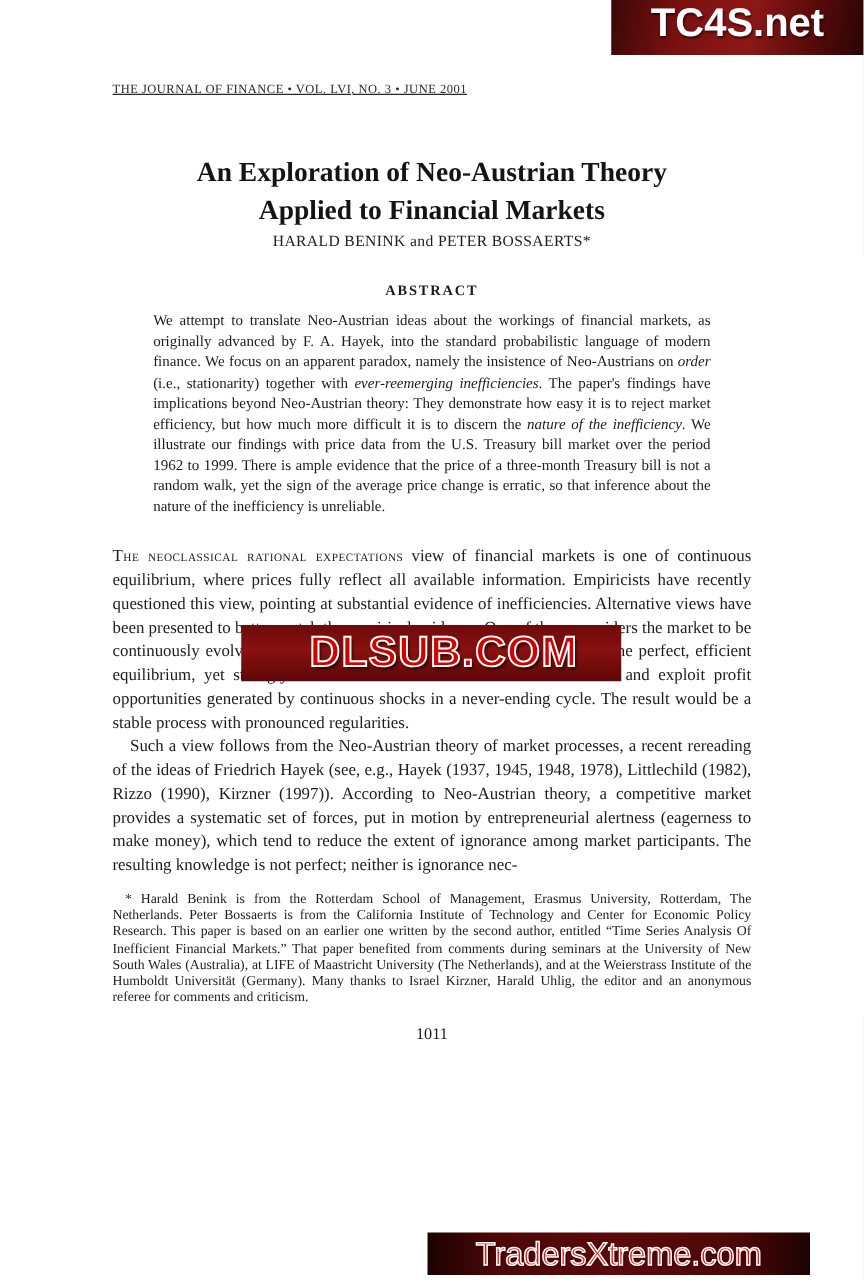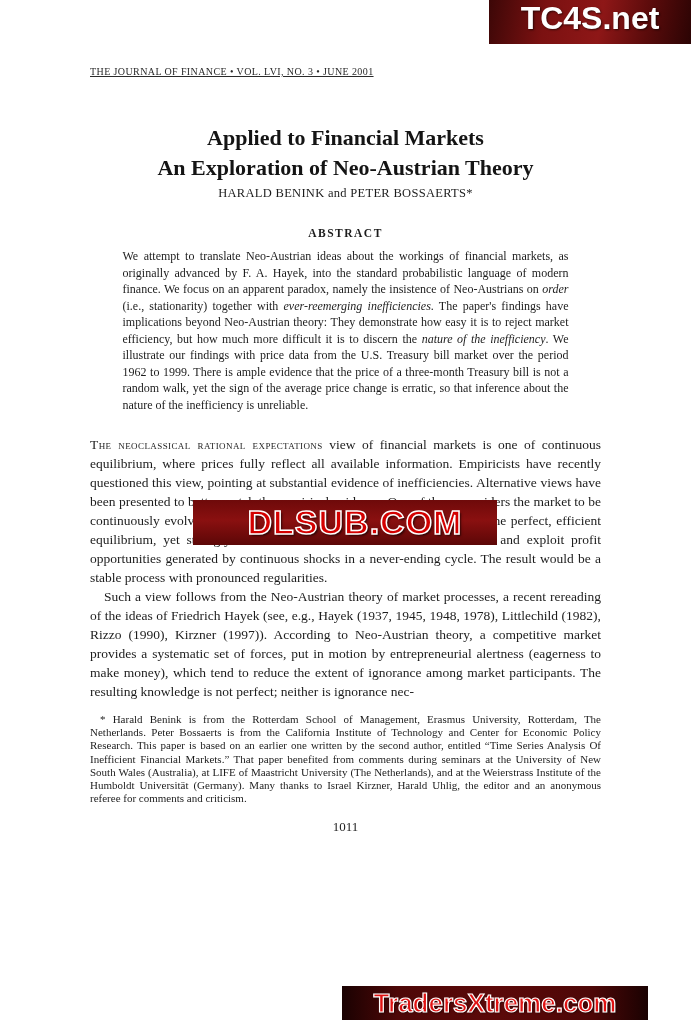--- a/index.html
+++ b/index.html
@@ -94,40 +94,40 @@
     text-shadow:2px 2px 2px rgba(0,0,0,0.55);
     letter-spacing:1px;
     padding-left:20px;
   }
   .wm-bottom {
     position:absolute; top:986px; left:342px;
     width:306px; height:34px;
     background:linear-gradient(90deg,#1a0202 0%,#4d0707 18%,#5c0909 50%,#4d0707 82%,#1a0202 100%);
     display:flex; align-items:center; justify-content:center;
     font-family:"Liberation Sans","DejaVu Sans",sans-serif;
-    font-weight:bold; font-size:26px;
+    font-weight:normal; font-size:26px;
     color:#e01212;
     -webkit-text-stroke:1.2px #ffffff;
     text-shadow:1px 1px 2px rgba(0,0,0,0.6);
   }
 </style>
 </head>
 <body>
 
 <div class="page">
 
   <div class="wm-top">
     <span>TC4S.net</span>
   </div>
 
   <div class="journal-line">THE JOURNAL OF FINANCE • VOL. LVI, NO. 3 • JUNE 2001</div>
 
   <div class="title">
+    <div>An Exploration of Neo-Austrian Theory</div>
     <div>Applied to Financial Markets</div>
-    <div>An Exploration of Neo-Austrian Theory</div>
   </div>
 
   <div class="authors">HARALD BENINK and PETER BOSSAERTS*</div>
 
   <div class="abstract-head">ABSTRACT</div>
   <div class="abstract">
     <span>We attempt to translate Neo-Austrian ideas about the workings of financial markets, as originally advanced by F. A. Hayek, into the standard probabilistic language of modern finance. We focus on an apparent paradox, namely the insistence of Neo-Austrians on </span><span class="it">order</span><span> (i.e., stationarity) together with </span><span class="it">ever-reemerging inefficiencies</span><span>. The paper's findings have implications beyond Neo-Austrian theory: They demonstrate how easy it is to reject market efficiency, but how much more difficult it is to discern the </span><span class="it">nature of the inefficiency</span><span>. We illustrate our findings with price data from the U.S. Treasury bill market over the period 1962 to 1999. There is ample evidence that the price of a three-month Treasury bill is not a random walk, yet the sign of the average price change is erratic, so that inference about the nature of the inefficiency is unreliable.</span>
   </div>
 
   <div class="body-text">

